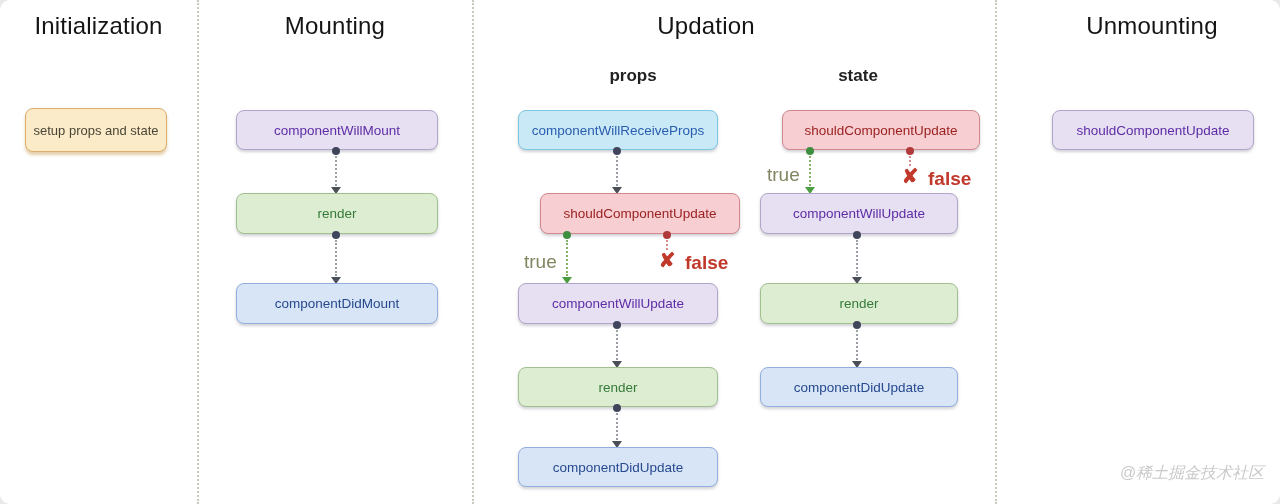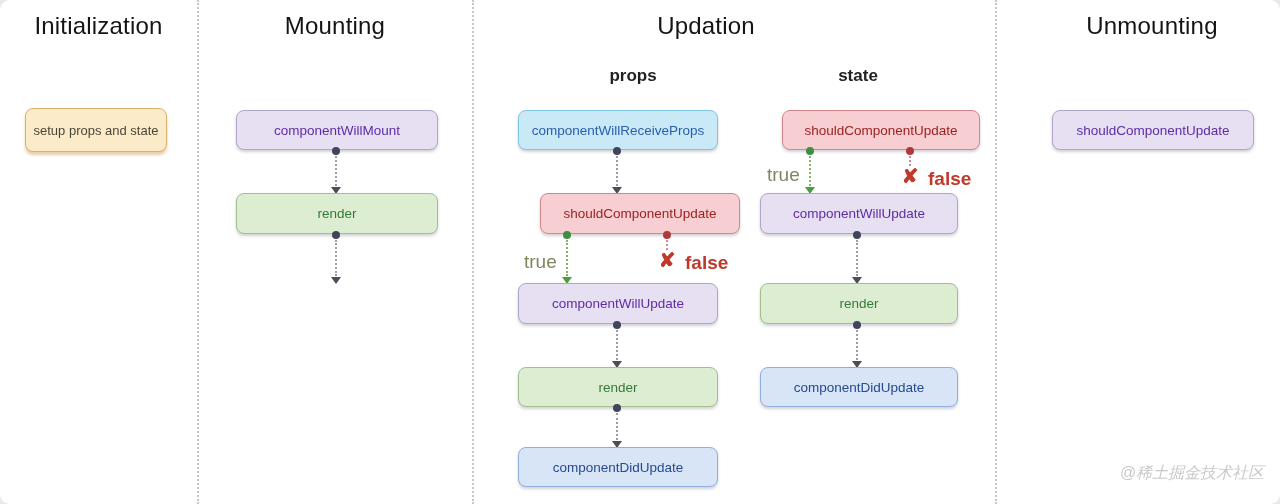--- a/index.html
+++ b/index.html
@@ -63,20 +63,21 @@
       <span class="dot"></span>
       <span class="line"></span>
       <span class="head"></span>
     </div>
   <div class="node green" style="left:236px;top:193px;width:200px;height:39px">render</div>
   <div class="arrow" style="left:331px;top:231px;height:53px">
       <span class="dot"></span>
       <span class="line"></span>
       <span class="head"></span>
     </div>
+  <div class="node blue" style="left:236px;top:283px;width:200px;height:39px">componentDidMount</div>
 
   <div class="node cyan" style="left:518px;top:110px;width:198px;height:38px">componentWillReceiveProps</div>
   <div class="arrow" style="left:612px;top:147px;height:47px">
       <span class="dot"></span>
       <span class="line"></span>
       <span class="head"></span>
     </div>
   <div class="node red" style="left:518px;top:193px;width:198px;height:39px">shouldComponentUpdate</div>
 
   <div class="arrow green" style="left:562px;top:231px;height:53px">

